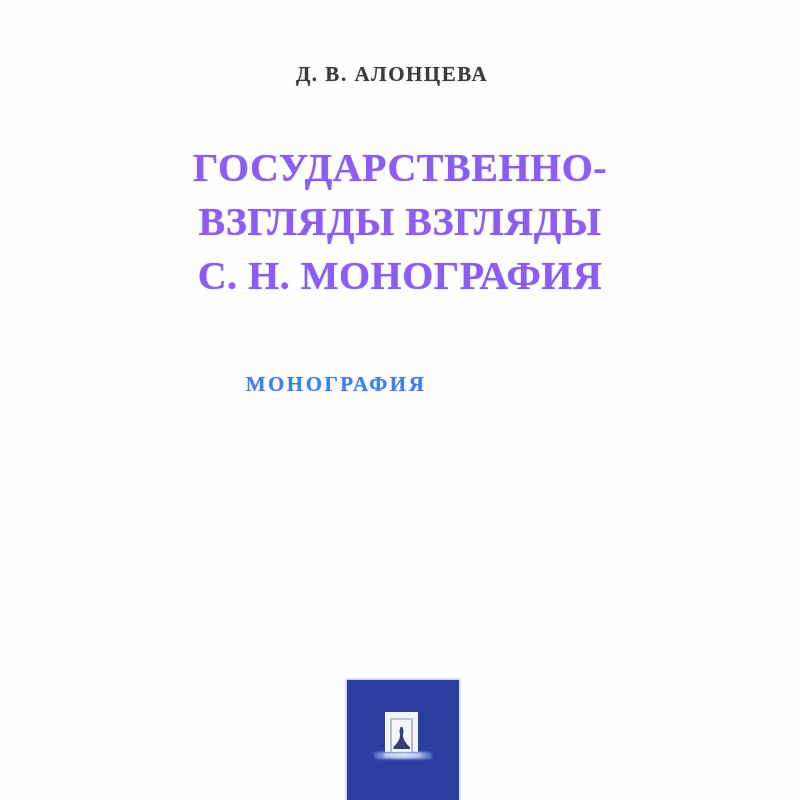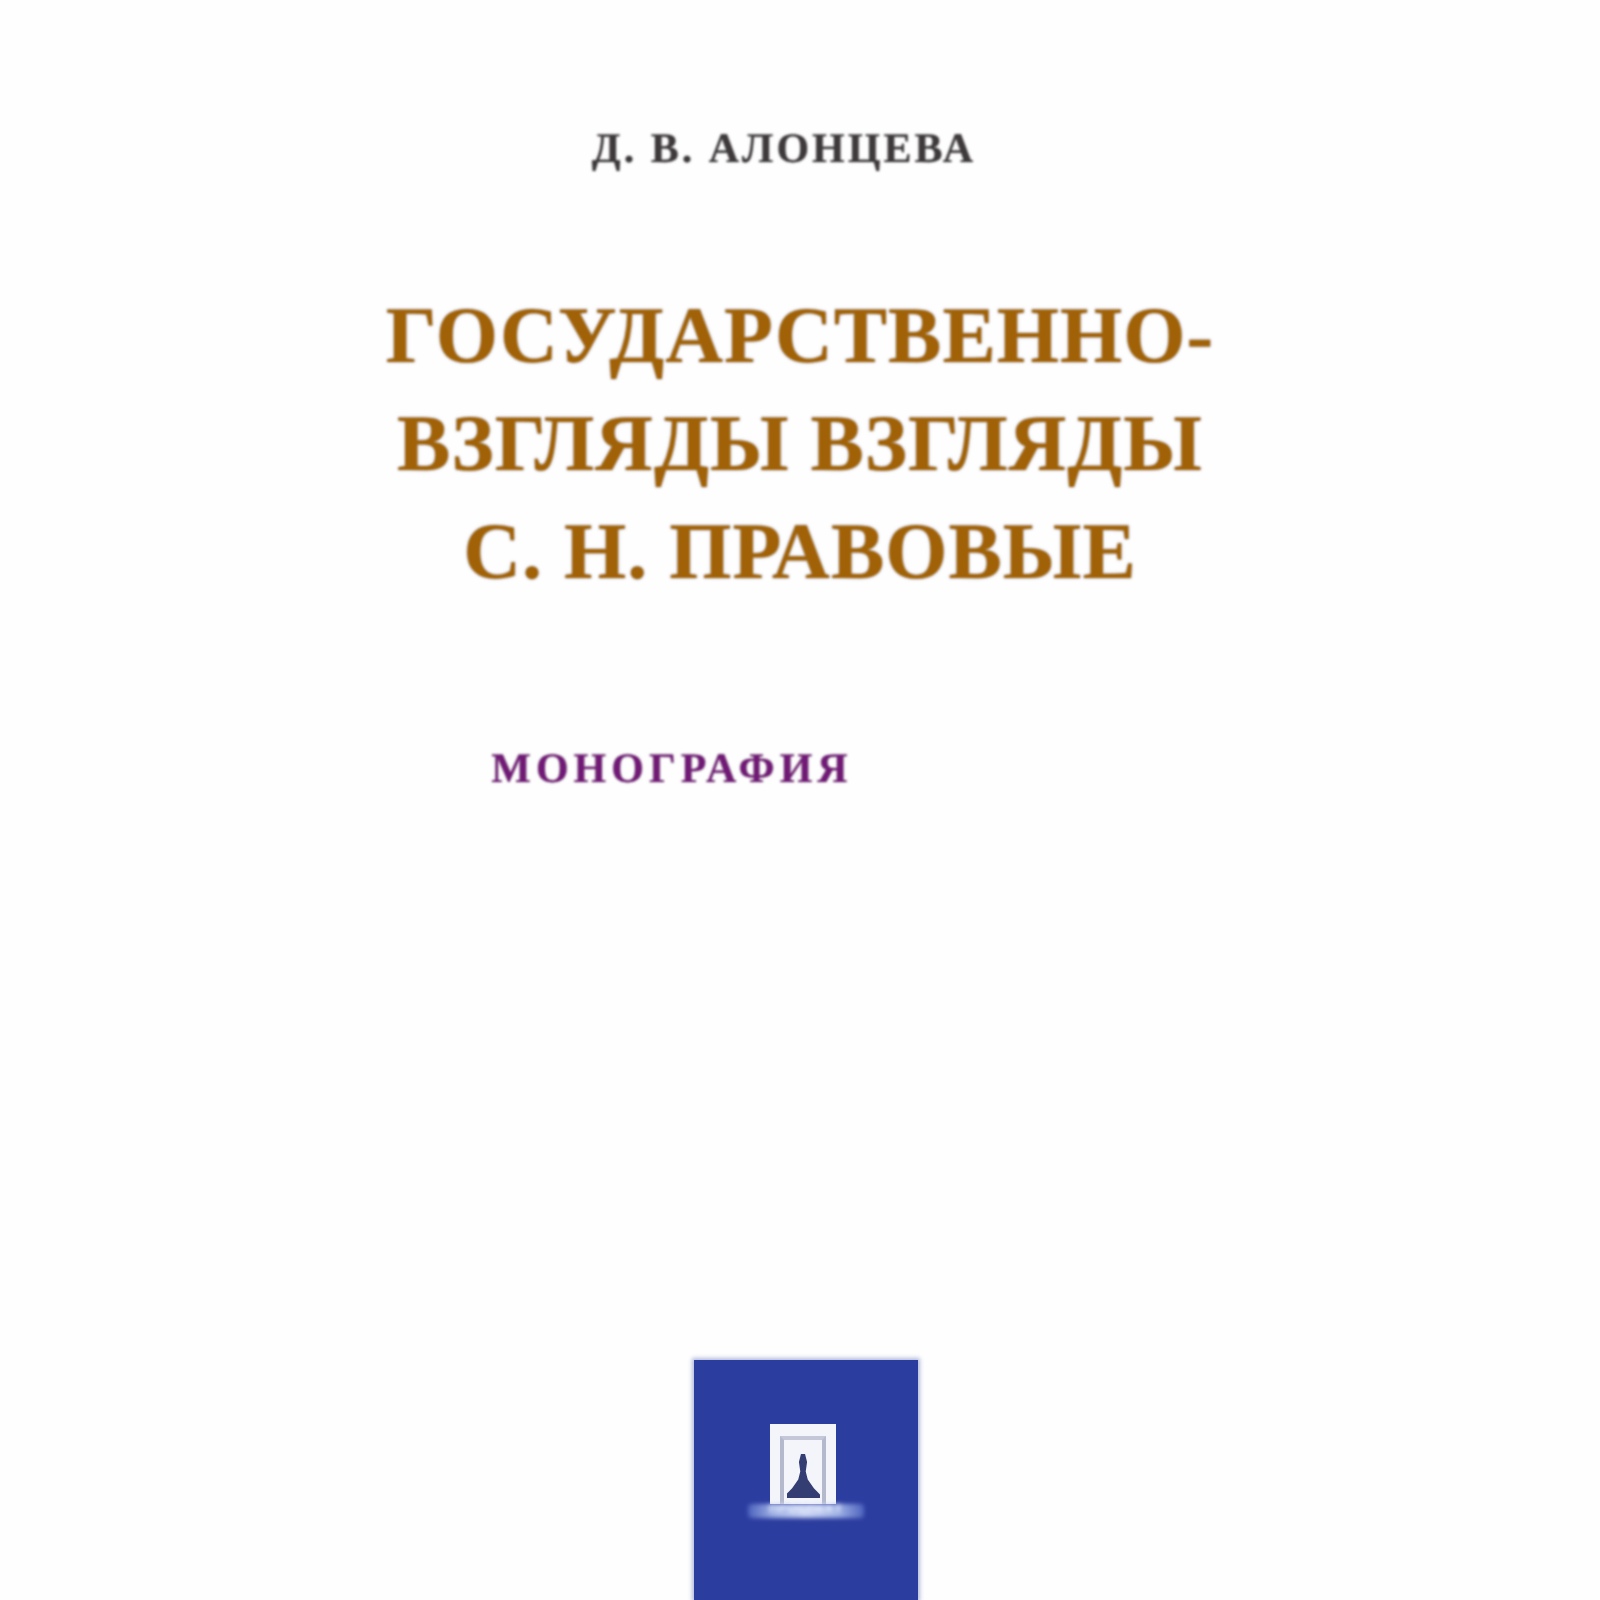--- a/index.html
+++ b/index.html
@@ -32,33 +32,33 @@
   }
   .title {
     position: absolute;
     left: 0; top: 141px;
     width: 800px;
     text-align: center;
     font-size: 40px;
     font-weight: bold;
     line-height: 54px;
     letter-spacing: 0.5px;
-    color: #a16207;
+    color: #8b5cf6;
     filter: blur(0.55px);
     text-shadow: 0 0 1.2px rgba(48,48,110,0.5);
   }
   .subtitle {
     position: absolute;
     left: 0; top: 372px;
     width: 672px;
     text-align: center;
     font-size: 21px;
     font-weight: bold;
     letter-spacing: 2.5px;
-    color: #701a75;
+    color: #3b82f6;
     filter: blur(0.5px);
     text-shadow: 0 0 1px rgba(75,70,72,0.55);
   }
   .publisher-logo {
     position: absolute;
     left: 347px; top: 680px;
     width: 112px; height: 120px;
     background: #2c3da0;
     box-shadow: 0 0 2px 1px rgba(44,61,160,0.35);
     filter: blur(0.35px);
@@ -106,21 +106,21 @@
 </head>
 <body>
 
 <div class="cover">
 
   <div class="author">Д. В. АЛОНЦЕВА</div>
 
   <div class="title">
     <div>ГОСУДАРСТВЕННО-</div>
     <div>ВЗГЛЯДЫ ВЗГЛЯДЫ</div>
-    <div>С. Н. ПРАВОВЫЕ</div>
+    <div>С. Н. МОНОГРАФИЯ</div>
   </div>
 
   <div class="subtitle">МОНОГРАФИЯ</div>
 
   <div class="publisher-logo">
     <div class="logo-window">
       <div class="doorframe"></div>
       <div class="statue"></div>
     </div>
     <div class="logo-band">ПРОСПЕКТ</div>

